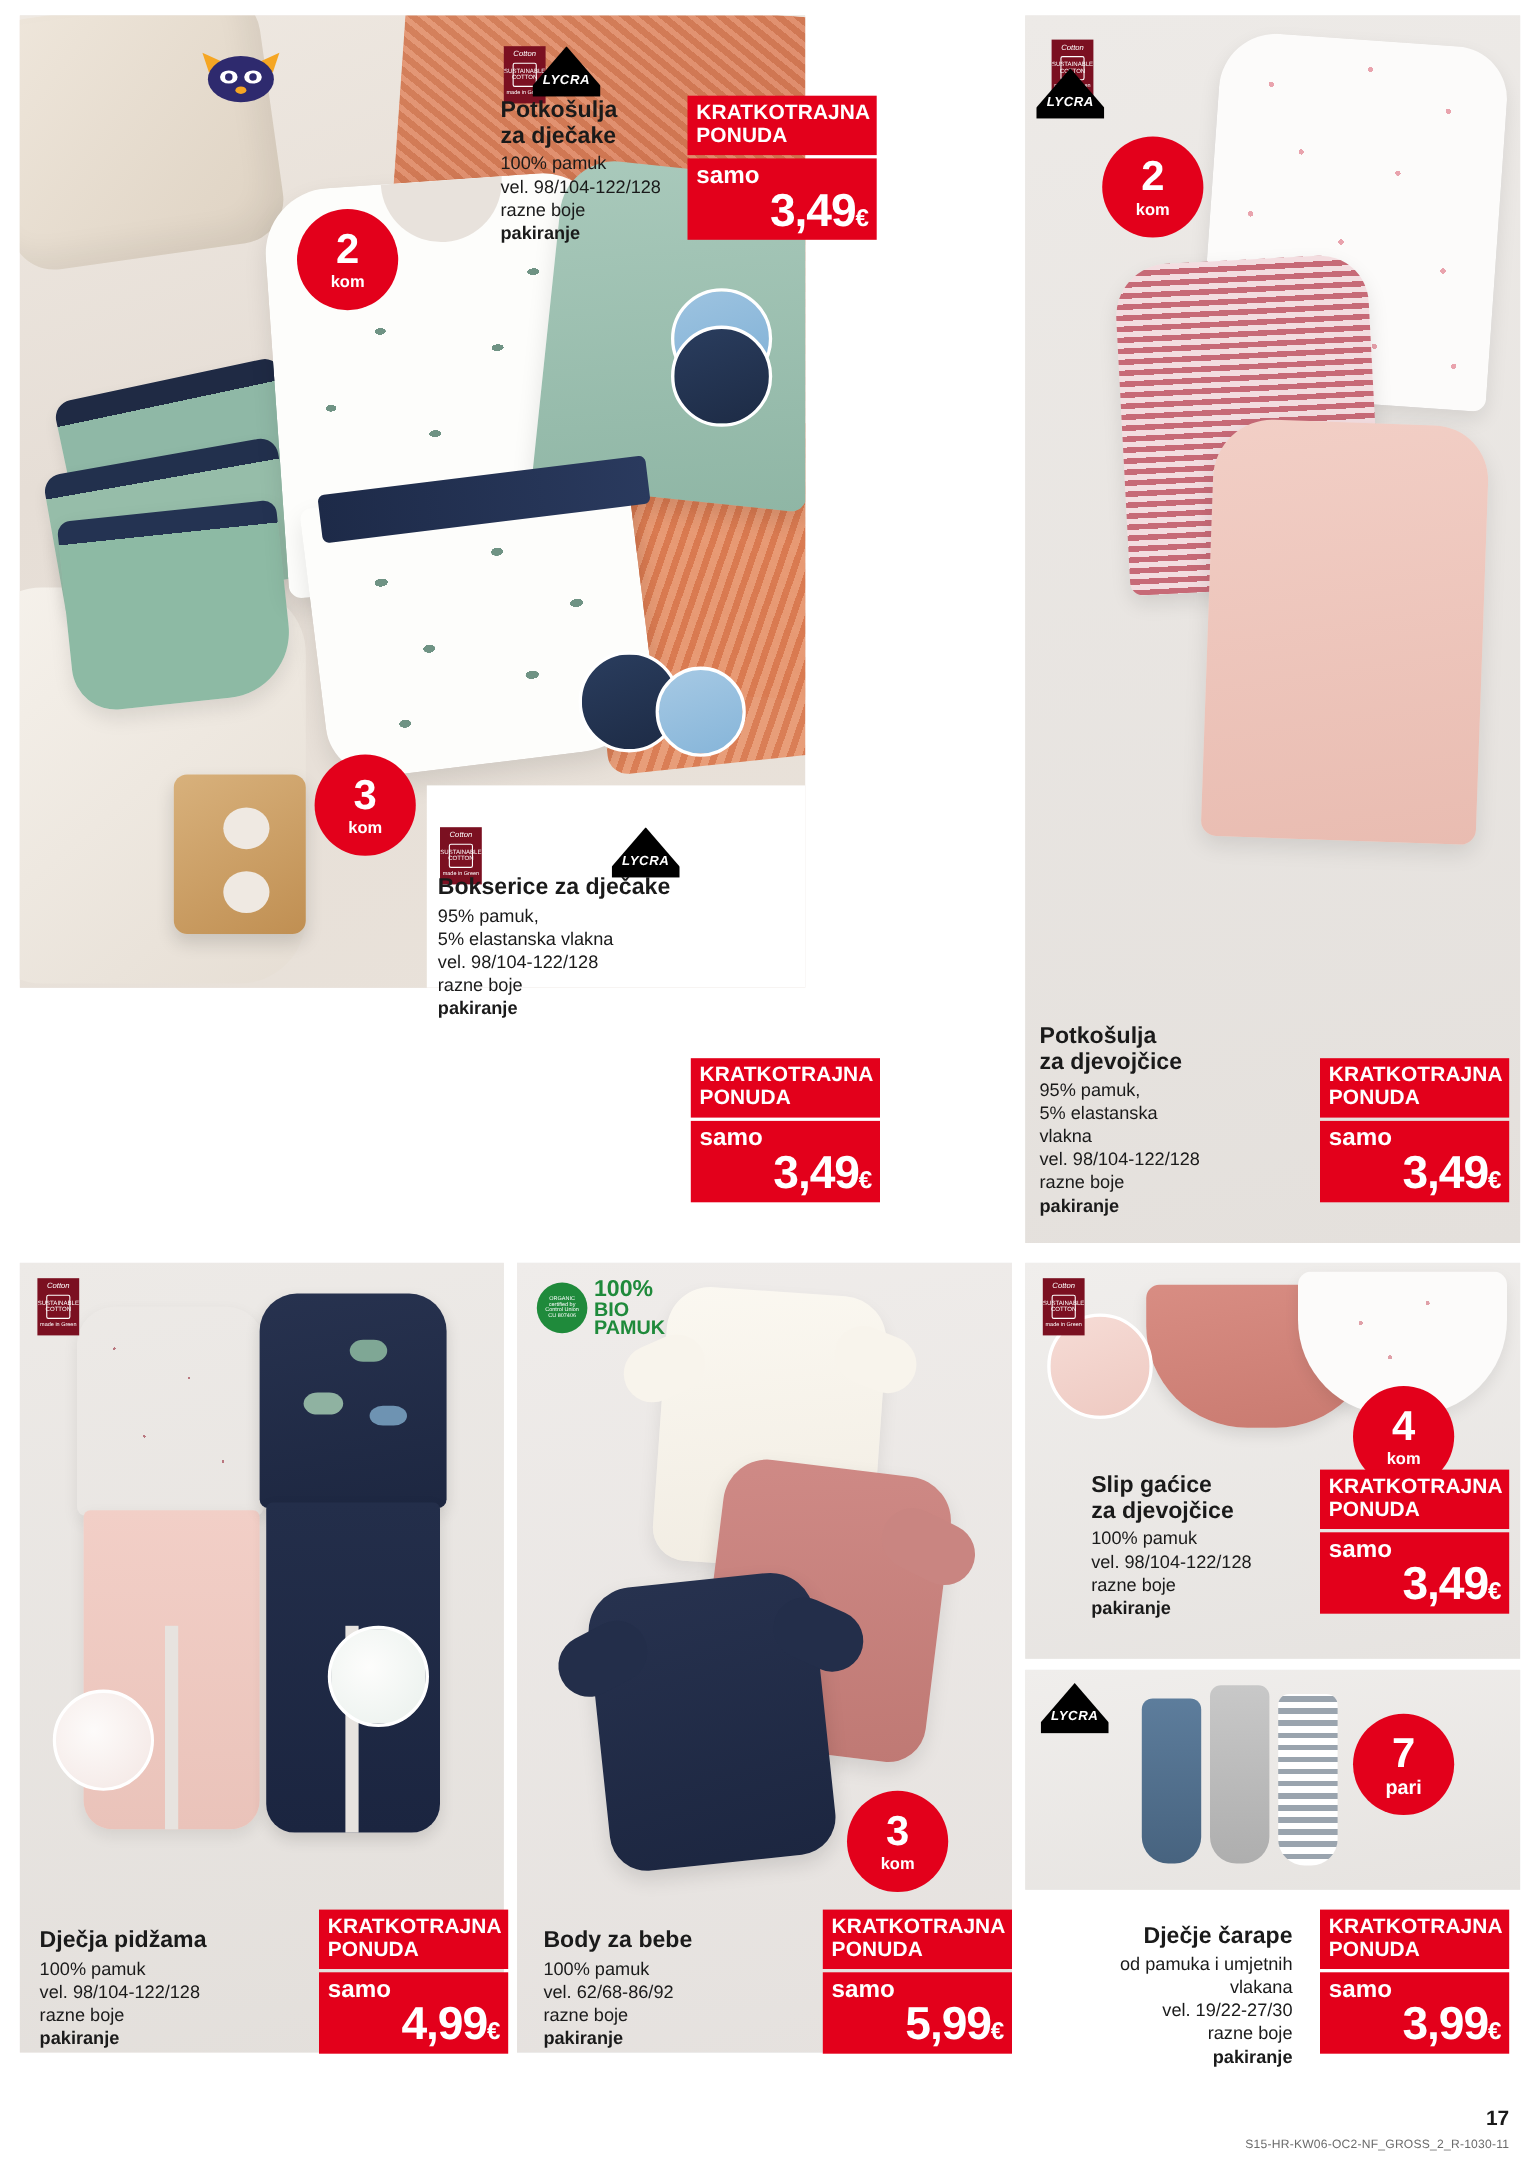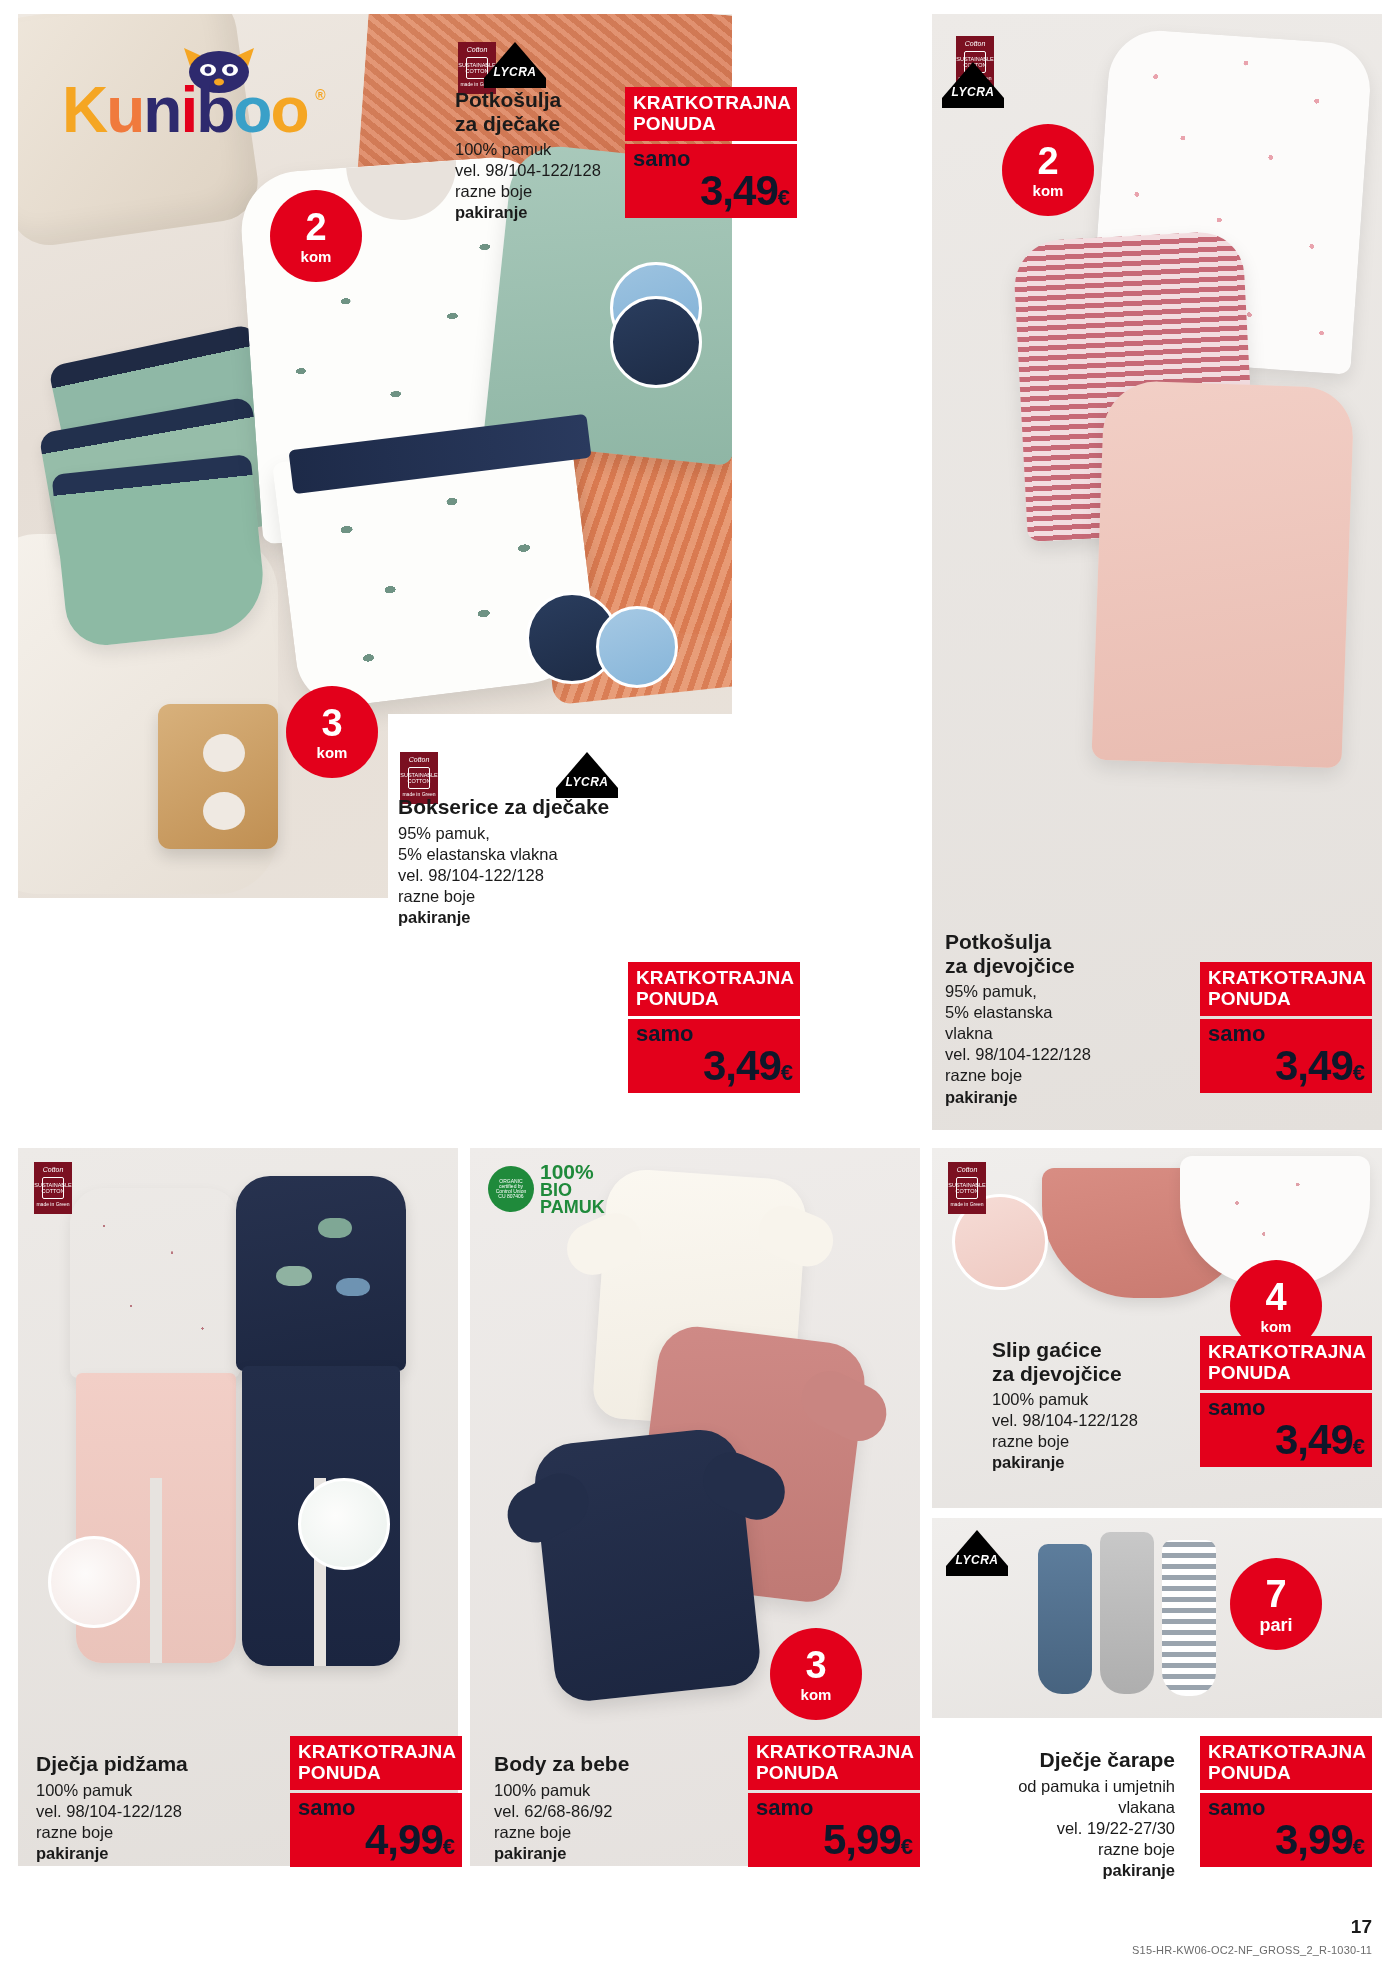--- a/index.html
+++ b/index.html
@@ -37,21 +37,21 @@
   .qty-badge .unit { font-weight: bold; }
 
   
   .price-block { position: absolute; width: 160px; }
   .price-head {
     background: #e3001b; color:#fff; font-weight:bold;
     font-size: 19px; line-height: 1.12;
     padding: 5px 8px 6px 8px; letter-spacing: .1px;
   }
   .price-body {
-    background:#e3001b; color:#0f172a; margin-top: 3px;
+    background:#e3001b; color:#ffffff; margin-top: 3px;
     padding: 4px 8px 8px 8px;
   }
   .price-samo { font-size: 22px; font-weight: bold; line-height:1; }
   .price-main {
     text-align: right; font-weight: bold; line-height: .95;
     font-size: 42px; letter-spacing: -1px; margin-top: 1px;
   }
   .price-main .cur { font-size: 22px; vertical-align: baseline; }
 
   
@@ -199,24 +199,20 @@
       <svg width="74" height="48" viewBox="0 0 74 48" style="position:absolute;left:120px;top:-8px;">
         <path d="M8 20 L2 2 L24 12 Z" fill="#f5a623"></path>
         <path d="M66 20 L72 2 L50 12 Z" fill="#f5a623"></path>
         <ellipse cx="37" cy="26" rx="30" ry="21" fill="#2e2a6e"></ellipse>
         <ellipse cx="26" cy="24" rx="8" ry="6" fill="#fff"></ellipse>
         <ellipse cx="48" cy="24" rx="8" ry="6" fill="#fff"></ellipse>
         <circle cx="26" cy="24" r="3.4" fill="#2e2a6e"></circle>
         <circle cx="48" cy="24" r="3.4" fill="#2e2a6e"></circle>
         <ellipse cx="37" cy="36" rx="5" ry="3.4" fill="#f5a623"></ellipse>
       </svg>
-      <div class="logo-text" style="position:absolute; left:0; top:24px;">
-        <span style="color:#f5a623;">K</span><span style="color:#f07a3d;">u</span><span style="color:#2e2a6e;">n</span><span style="color:#e3001b;">i</span><span style="color:#2e2a6e;">b</span><span style="color:#3aa0c8;">o</span><span style="color:#f5a623;">o</span>
-        <span class="logo-reg">®</span>
-      </div>
     </div>
 
     <div class="qty-badge" style="left:252px; top:176px; width:92px; height:92px;">
       <span class="num" style="font-size:38px;">2</span>
       <span class="unit" style="font-size:15px; margin-top:3px;">kom</span>
     </div>
 
     <div class="qty-badge" style="left:268px; top:672px; width:92px; height:92px;">
       <span class="num" style="font-size:38px;">3</span>
       <span class="unit" style="font-size:15px; margin-top:3px;">kom</span>

